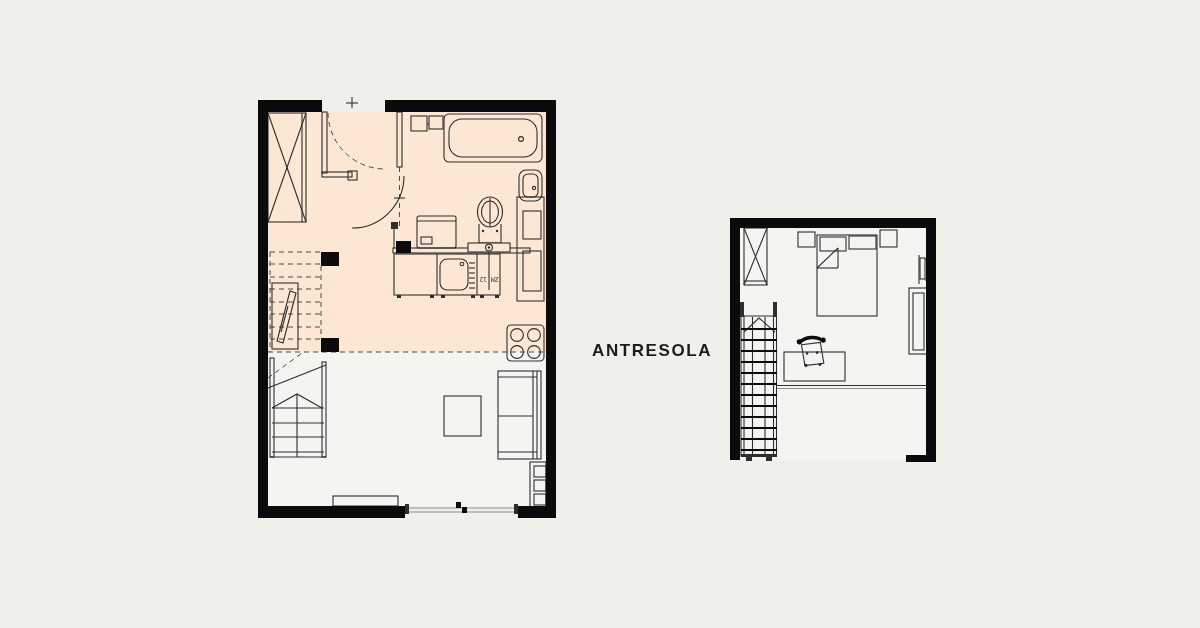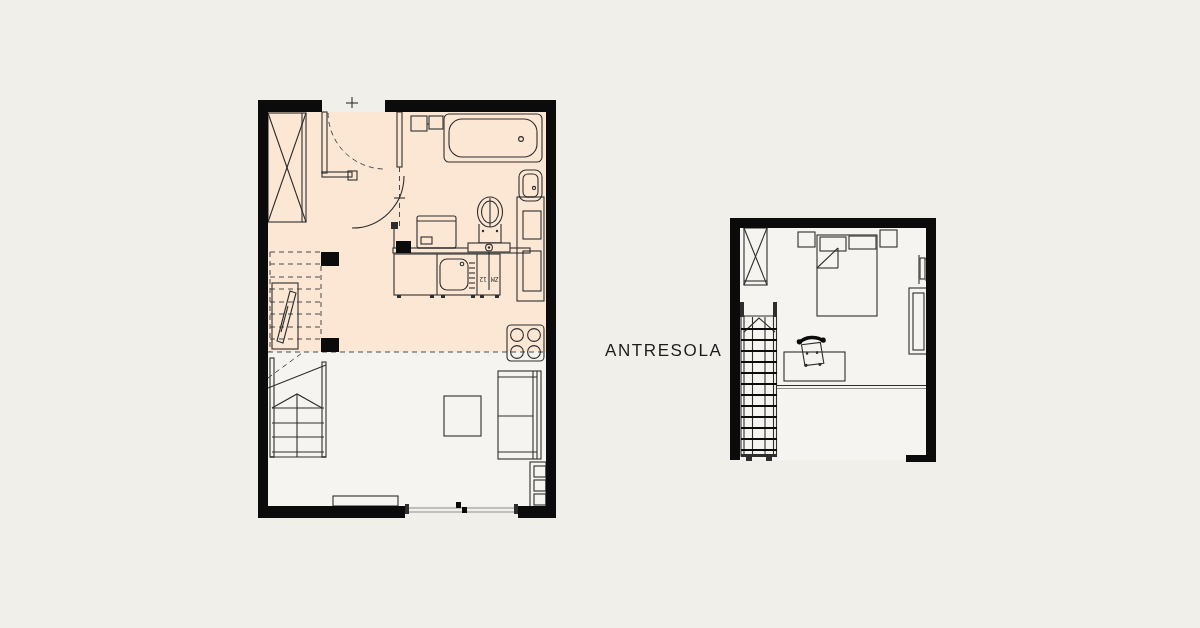--- a/index.html
+++ b/index.html
@@ -3,21 +3,21 @@
 <meta charset="utf-8">
 <style>
   :root{
     --bg:#f1efea; --wall:#0b0b0b; --peach:#fbe7d3; --room:#f5f4f0;
     --line:#2e2e2e; --line-light:#8f8f8f; --dash:#4a4a4a; --text:#1c1c1c;
   }
   html,body{margin:0;padding:0;background:var(--bg);}
   .canvas{position:relative;width:1200px;height:628px;background:var(--bg);
           font-family:"Liberation Sans",sans-serif;overflow:hidden;}
   .plan-svg{position:absolute;left:0;top:0;}
-  .mezz-label{position:absolute;left:605px;top:341px;font-size:17px;font-weight:400;
+  .mezz-label{position:absolute;left:592px;top:341px;font-size:17px;font-weight:700;
               letter-spacing:1.6px;color:var(--text);white-space:nowrap;}
   .wall{fill:var(--wall);stroke:none}
   .ln{fill:none;stroke:var(--line);stroke-width:1.1}
   .dash{fill:none;stroke:var(--dash);stroke-width:1;stroke-dasharray:5 4}
   .gray{fill:none;stroke:var(--line-light);stroke-width:1.1}
   .blk{fill:var(--line)}
   .thick{fill:none;stroke:var(--wall);stroke-width:2.2}
   .note{font-family:"DejaVu Sans Mono",monospace;font-size:6.5px;fill:var(--line)}
 </style>
 </head>

